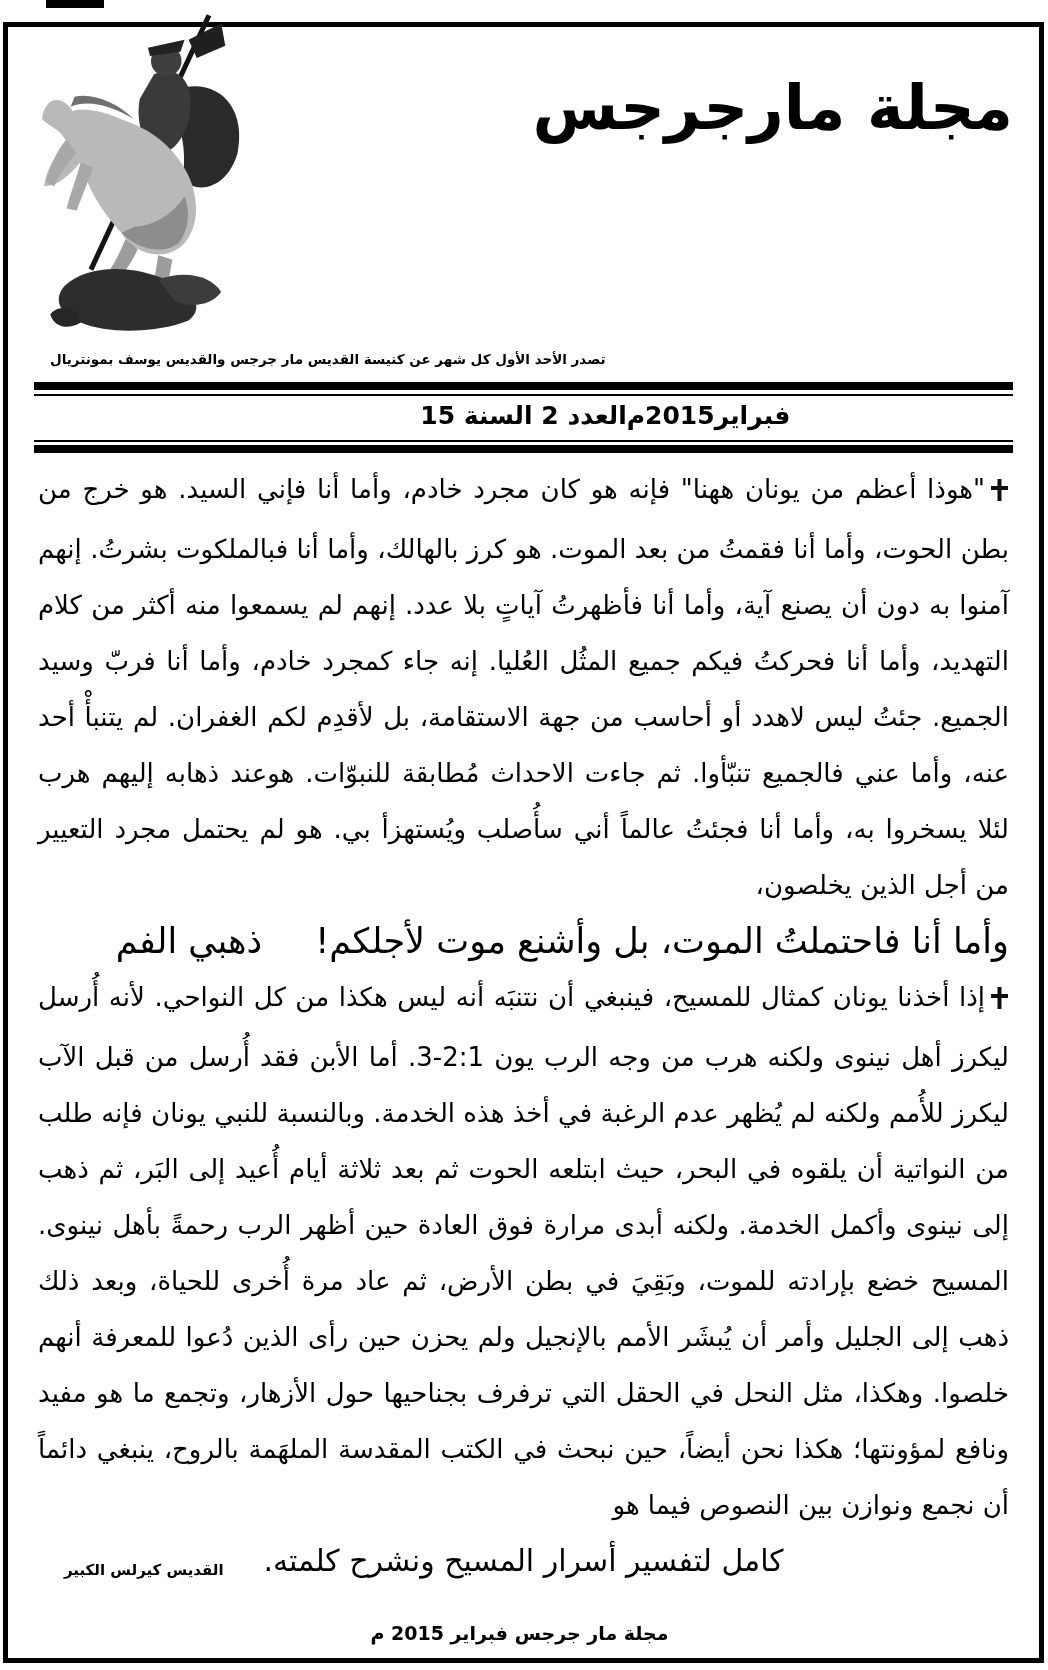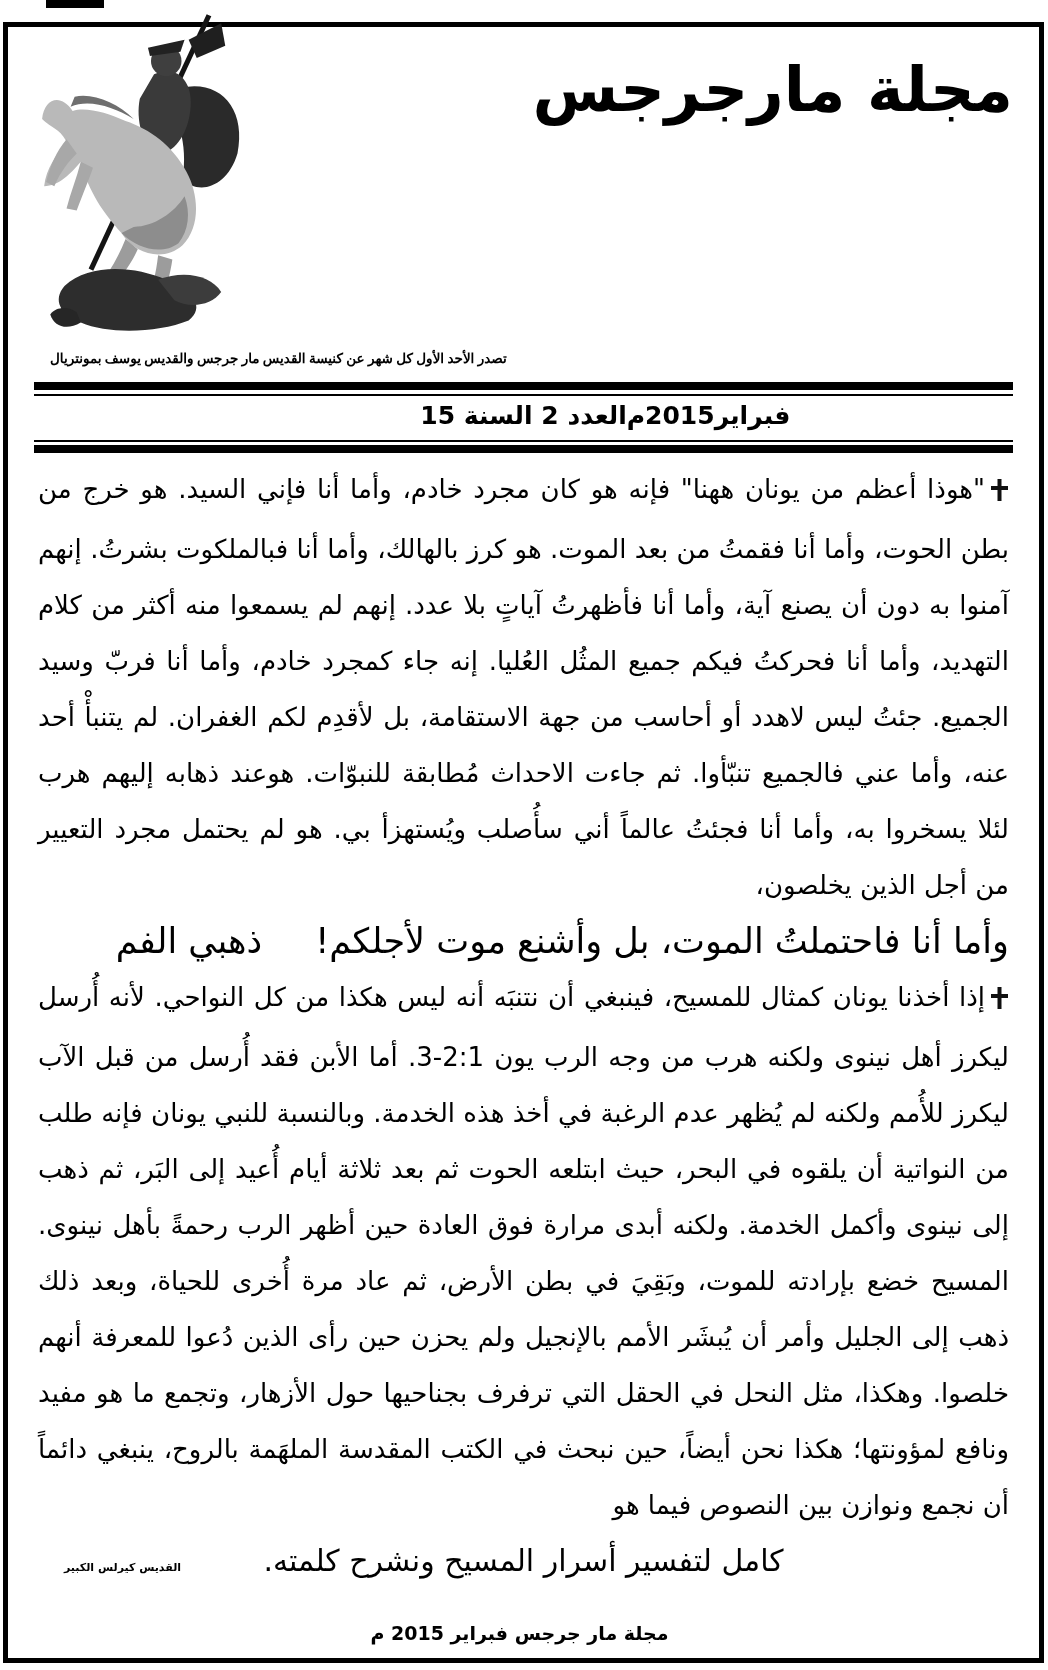--- a/index.html
+++ b/index.html
@@ -6,48 +6,48 @@
   .page{position:relative;width:1048px;height:1670px;background:#fff;overflow:hidden;
         font-family:"DejaVu Sans",sans-serif;color:#000;}
   
   .top-strip{position:absolute;left:46px;top:0;width:58px;height:8px;background:#000;}
   
   .frame{position:absolute;left:3px;top:22px;right:4px;bottom:7px;border:5px solid #000;}
   
   .masthead{position:relative;height:310px;}
   .st-george{position:absolute;left:28px;top:-16px;width:232px;height:330px;}
   .st-george svg{width:100%;height:100%;}
-  .title{position:absolute;right:26px;top:26px;margin:0;font-size:62px;font-weight:bold;
+  .title{position:absolute;right:26px;top:44px;margin:0;font-size:62px;font-weight:bold;
          direction:rtl;letter-spacing:1px;}
   
   .address-row{display:flex;justify-content:space-between;align-items:flex-end;
                padding:0 30px 0 38px;height:30px;}
   .address-en{font-family:"Liberation Serif",serif;font-weight:bold;font-size:17px;direction:ltr;}
-  .issued-ar{font-size:13.5px;font-weight:bold;direction:rtl;padding-left:4px;font-family:Liberation Serif, serif;}
+  .issued-ar{font-size:13.5px;font-weight:bold;direction:rtl;padding-left:4px;}
   
   .rule{margin-left:26px;margin-right:26px;background:#000;}
   .rule-top-thick{height:8px;margin-top:15px;}
   .rule-top-thin{height:2px;margin-top:4px;}
   .rule-bot-thin{height:2px;margin-top:8px;}
   .rule-bot-thick{height:8px;margin-top:3px;}
   
   .date-row{direction:rtl;display:grid;grid-template-columns:1fr auto 1fr;
             align-items:center;padding:5px 30px 2px 30px;font-size:25px;font-weight:bold;}
   .date-greg{text-align:left;}
   .issue-no{text-align:left;}
   .date-coptic{text-align:left;padding-left:56px;}
   
   .article{direction:rtl;margin:8px 30px 0 30px;}
   .article-heading{font-size:26px;font-weight:bold;line-height:34px;margin-bottom:10px;}
   .saying{margin:0;font-size:26px;line-height:56px;text-align:justify;}
   .cross{display:inline-block;vertical-align:-4px;margin-left:5px;}
   .closing-row{font-size:35px;line-height:56px;direction:rtl;}
   .closing-row .attrib{margin-right:42px;}
   .closing-center{font-size:30px;line-height:56px;text-align:center;}
-  .author{position:absolute;left:56px;top:1534px;font-size:11px;font-weight:bold;direction:rtl;}
+  .author{position:absolute;left:56px;top:1534px;font-size:15px;font-weight:bold;direction:rtl;}
   .footer{position:absolute;left:0;right:8px;bottom:14px;text-align:center;
           font-size:19px;font-weight:bold;direction:rtl;}
 </style>
 </head>
 <body>
 
 <div class="page">
   <div class="top-strip"></div>
 
   <div class="frame">

